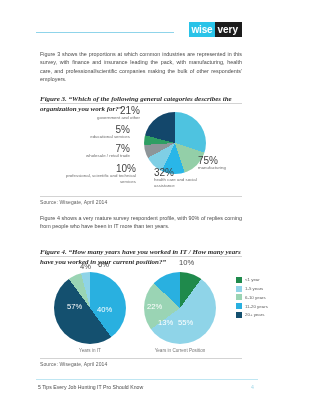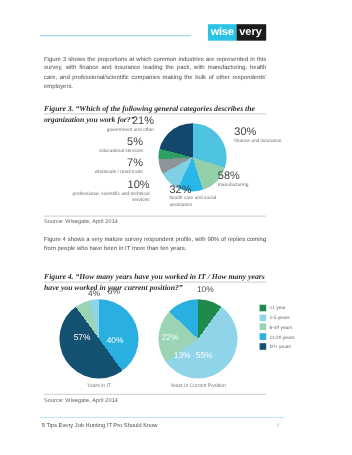--- a/index.html
+++ b/index.html
@@ -234,27 +234,23 @@
     <div class="pie1" style="background: conic-gradient(
             from 0deg,
             #4ec3e0   0deg   108deg,
             #93cfa8 108deg   162deg,
             #29b6e8 162deg   205.2deg,
             #7fcfe5 205.2deg 241.2deg,
             #8d9599 241.2deg 266.4deg,
             #2e9e63 266.4deg 284.4deg,
             #13476b 284.4deg 360deg);"></div>
 
-    <div class="lbl l" style="left:177px; top:10px; width:68px;">
-      <span class="pct">30%</span>
-      <span class="nm">finance and insurance</span>
-    </div>
 
     <div class="lbl l" style="left:162px; top:50px; width:62px;">
-      <span class="pct">58%</span>
+      <span class="pct">75%</span>
       <span class="nm">manufacturing</span>
     </div>
 
     <div class="lbl l" style="left:118px; top:62px; width:52px;">
       <span class="pct">32%</span>
       <span class="nm">health care and social assistance</span>
     </div>
 
     <div class="lbl r" style="left:22px; top:58px; width:78px;">
       <span class="pct">10%</span>

